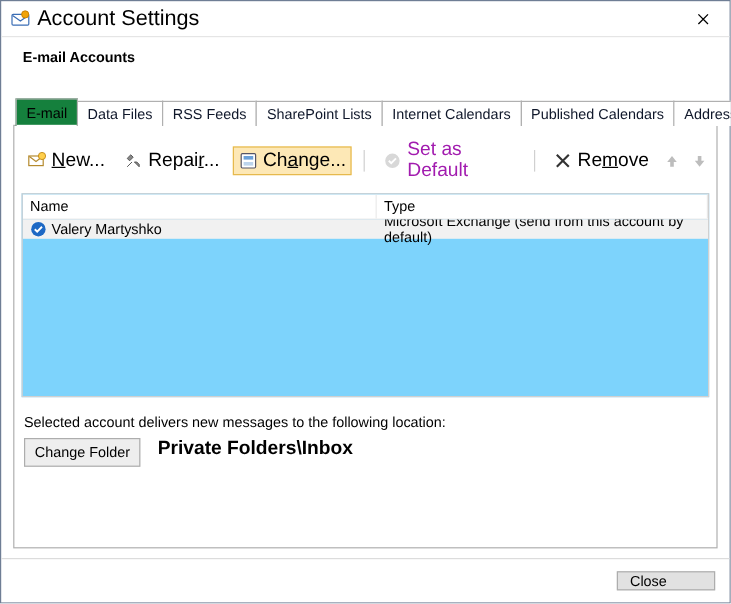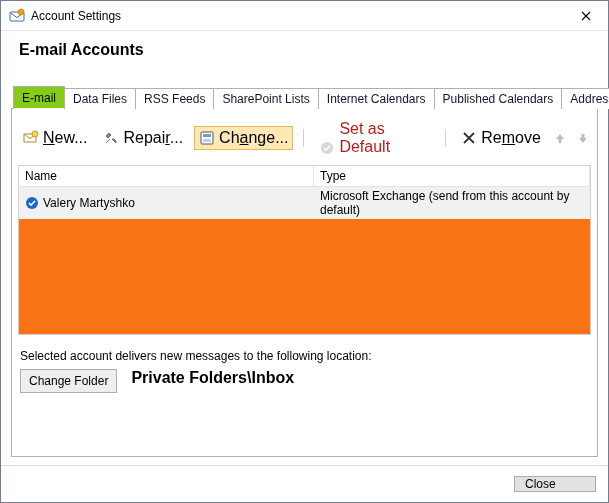--- a/index.html
+++ b/index.html
@@ -24,32 +24,32 @@
   .titlebar {
     height: 30px;
     display: flex;
     align-items: center;
     padding: 0 0 0 8px;
     border-bottom: 1px solid #e5e5e5;
   }
   .titlebar .app-icon {
     width: 16px; height: 16px; margin-right: 6px;
   }
-  .titlebar .title-text { flex: 1; font-size: 12px; }
+  .titlebar .title-text { flex: 1; font-size: 18px; }
   .titlebar .close-btn {
     width: 45px; height: 29px;
     display: flex; align-items: center; justify-content: center;
     cursor: default;
   }
   .header-block {
     padding: 10px 18px 16px 18px;
   }
   .header-title {
     font-weight: bold;
-    font-size: 16px;
+    font-size: 12px;
     margin-bottom: 2px;
   }
   .header-desc {
     font-size: 12px;
     padding-left: 22px;
   }
   .tab-area {
     margin: 8px 10px 0 10px;
     flex: 1;
     display: flex;
@@ -72,21 +72,21 @@
     top: 1px;
     margin-right: -1px;
     cursor: default;
     white-space: nowrap;
   }
   .tab.inactive {
     background: #fff;
     color: #0f172a;
   }
   .tab.active {
-    background: #84cc16;
+    background: #15803d;
     border-top: 1px solid #b0b0b0;
     z-index: 2;
     padding-top: 4px;
     padding-bottom: 4px;
     top: 1px;
   }
   .tab.active::after {
     content: '';
     position: absolute;
     left: 0; right: 0; bottom: -1px;
@@ -116,52 +116,52 @@
     border: 1px solid transparent;
     cursor: default;
     font-size: 16px;
     color: #000;
   }
   .tbtn .u { text-decoration: underline; }
   .tbtn.highlight {
     background: #fde8b6;
     border: 1px solid #e6b94d;
   }
-  .tbtn.disabled { color: #b91c1c; align-items: flex-end; }
+  .tbtn.disabled { color: #a21caf; }
   .tbtn .ico { width: 16px; height: 16px; display: inline-flex; align-items: center; justify-content: center; }
   .sep { width: 1px; height: 18px; background: #d0d0d0; margin: 0 4px; }
   .arrow-btn { width: 18px; height: 18px; display: inline-flex; align-items: center; justify-content: center; color: #9a9a9a; }
   .grid {
     border: 1px solid #d0d0d0;
     flex-basis: 170px;
     flex-shrink: 0;
     display: flex;
     flex-direction: column;
-    background: #f97316;
+    background: #7dd3fc;
     overflow: hidden;
   }
   .grid-head {
     display: flex;
     background: #fff;
     border-bottom: 1px solid #e3e3e3;
   }
   .gh {
     padding: 3px 6px;
     font-size: 12px;
     border-right: 1px solid #e8e8e8;
     background: #fff;
   }
   .col-name { width: 295px; }
   .col-type { flex: 1; }
   .grid-body { flex: 1; overflow: auto; }
   .grow {
     display: flex;
     align-items: center;
     background: #f1f1f1;
-    height: 32px;
+    height: 16px;
   }
   .gc { padding: 2px 6px; font-size: 12px; display: flex; align-items: center; gap: 4px; }
   .gc.col-name { width: 295px; }
   .gc.col-type { flex: 1; }
   .row-icon { width: 14px; height: 14px; display:inline-flex; align-items:center; justify-content:center; }
   .delivery-text {
     margin: 14px 2px 6px 2px;
     font-size: 12px;
   }
   .delivery-row {

